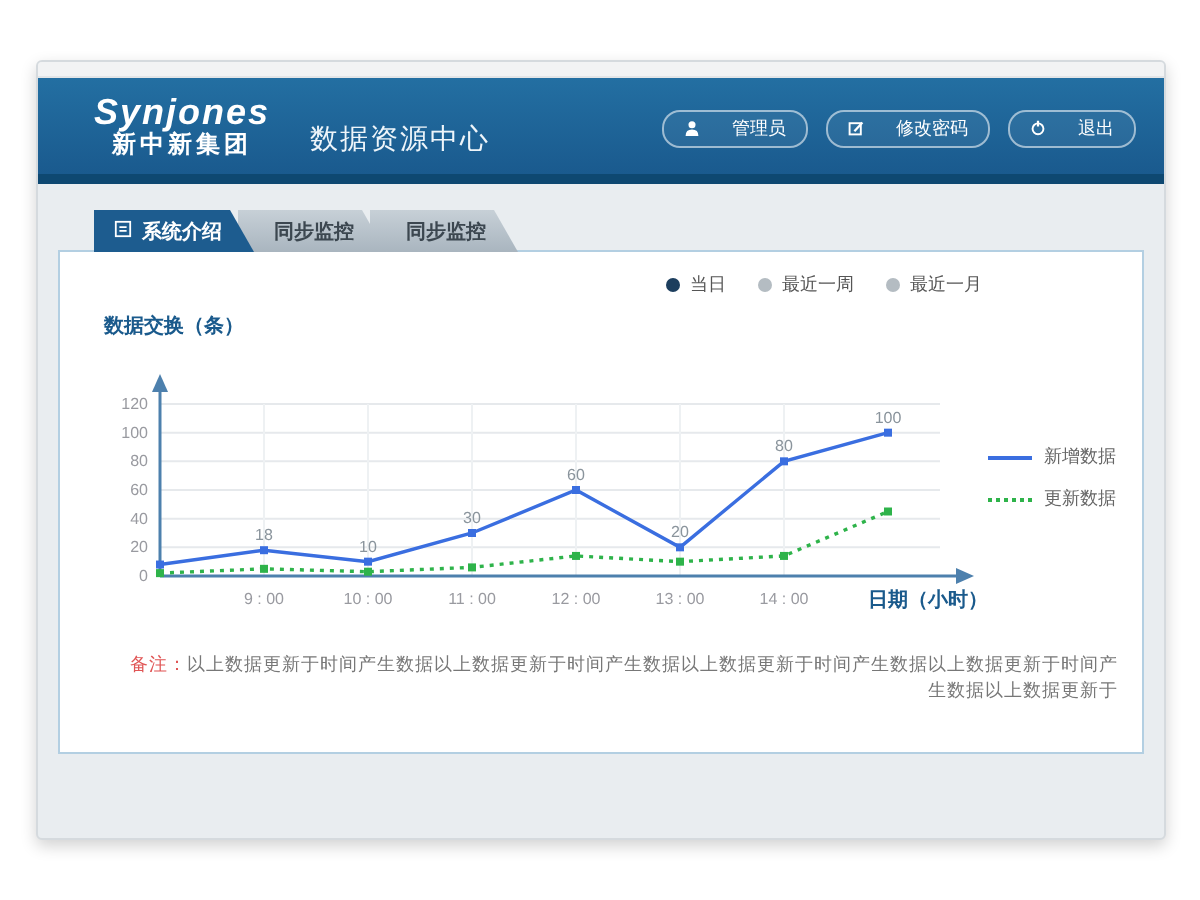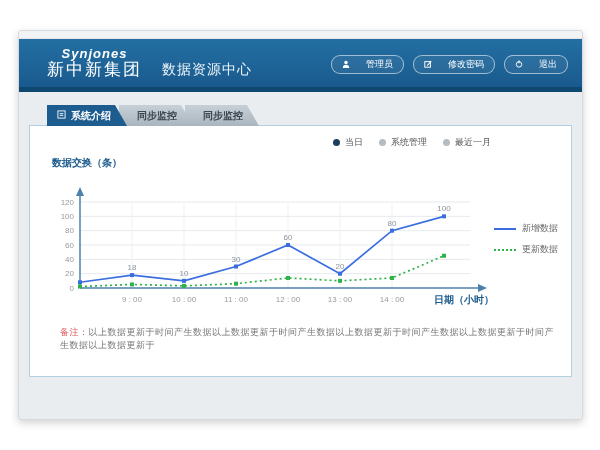--- a/index.html
+++ b/index.html
@@ -10,22 +10,22 @@
   
   .window { position:absolute; left:18px; top:30px; width:565px; height:390px;
             background:#e9edf0; border:1px solid #d5dade; border-radius:3px;
             box-shadow:0 3px 8px rgba(0,0,0,.18); overflow:hidden; }
   .win-top-strip { height:8px; background:#f2f3f4; border-bottom:1px solid #e3e5e7; }
 
   
   .app-header { height:48px; background:linear-gradient(#236fa2,#1a5a8e);
                 display:flex; align-items:center; padding:0 14px 0 28px; color:#fff; }
   .logo { text-align:center; line-height:1.05; }
-  .logo-en { font-size:13px; font-weight:bold; font-style:italic; letter-spacing:1px;text-align:center; }
-  .logo-cn { font-size:17px; font-weight:normal; letter-spacing:2px; }
+  .logo-en { font-size:18px; font-weight:bold; font-style:italic; letter-spacing:1px;text-align:center; }
+  .logo-cn { font-size:12px; font-weight:bold; letter-spacing:2px; }
   .app-title { font-size:14px; color:#eef5fa; margin:14px 0 0 20px; letter-spacing:1px; }
   .spacer { flex:1; }
   .pills { display:flex; gap:9px; align-items:center; margin-top:2px; }
   .pill { display:flex; align-items:center; gap:16px; font-size:9px; color:#fff;
           border:1px solid rgba(255,255,255,.55); border-radius:9px;
           padding:2px 10px; background:rgba(255,255,255,.06); cursor:pointer; }
   .pill svg { display:block; }
 
   
   .nav-strip { height:5px; background:#0e4871; }
@@ -58,21 +58,21 @@
   .chart-row { display:flex; margin-top:0; }
   .chart-svg { flex:0 0 auto; }
   .legend { width:86px; padding-top:52px; display:flex; flex-direction:column; gap:8px; }
   .legend-item { display:flex; align-items:center; gap:6px; font-size:9px; color:#666; cursor:pointer; }
   .legend-line { width:22px; height:0; border-top:2px solid #3a6ee0; }
 
   .tick   { fill:#999aa0; font-size:8px; }
   .dlabel { fill:#8a949c; font-size:8px; }
   .xlabel { fill:#1a5a8c; font-size:10px; font-weight:bold; }
 
-  .note { margin:14px 0 0 18px; font-size:9px; color:#777; letter-spacing:.5px; }
+  .note { margin:14px 0 0 18px; font-size:9px; color:#777; letter-spacing:.5px;text-align:right; }
   .note-prefix { color:#e05555; }
 </style>
 </head>
 <body>
 
 <div class="stage">
   <div class="window">
     <div class="win-top-strip"></div>
 
     <header class="app-header">
@@ -135,21 +135,21 @@
       </div>
 
       <div class="panel">
         <div class="filters">
           <div class="filter selected">
             <span class="radio-dot"></span>
             <span>当日</span>
           </div>
           <div class="filter">
             <span class="radio-dot"></span>
-            <span>系统管理</span>
+            <span>最近一周</span>
           </div>
           <div class="filter">
             <span class="radio-dot"></span>
             <span>最近一月</span>
           </div>
         </div>
 
         <div class="ylabel">数据交换（条）</div>
 
         <div class="chart-row">

